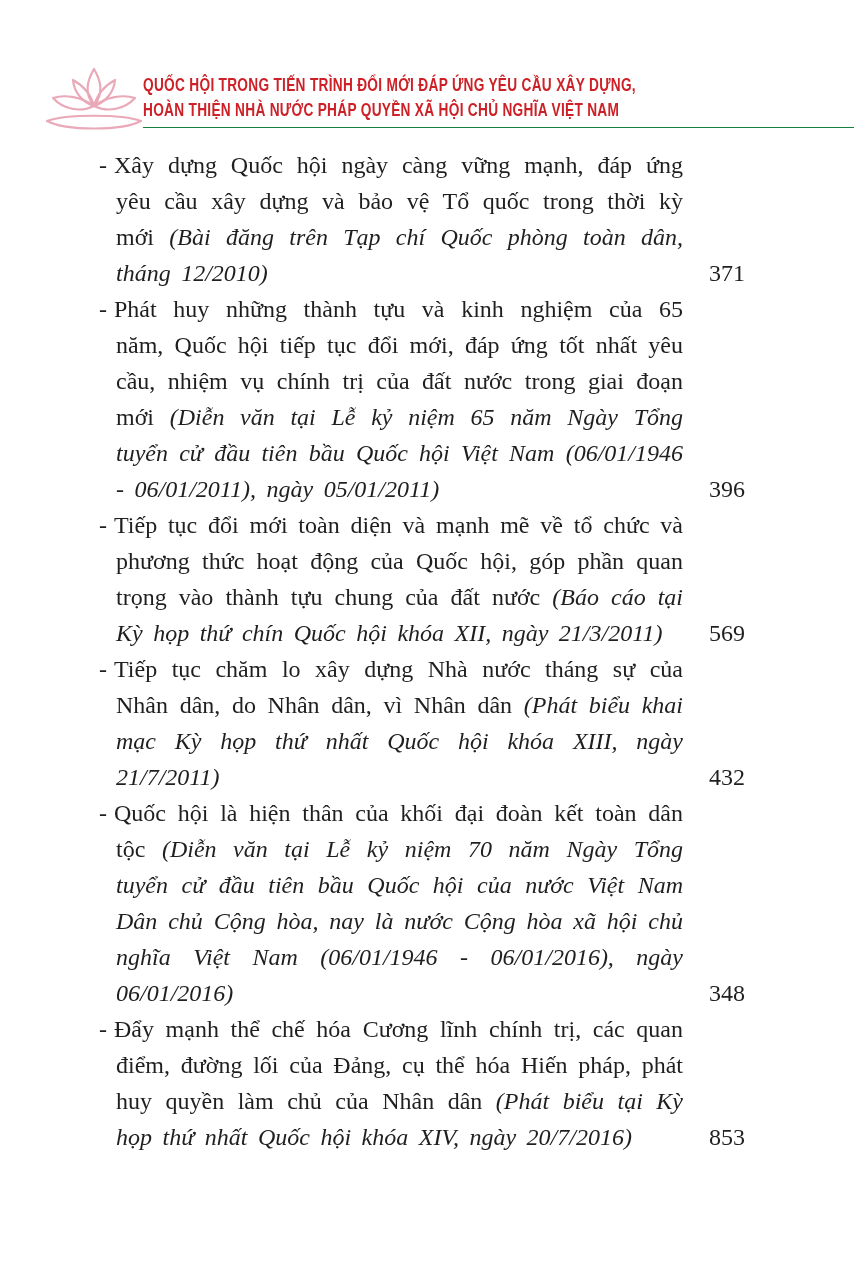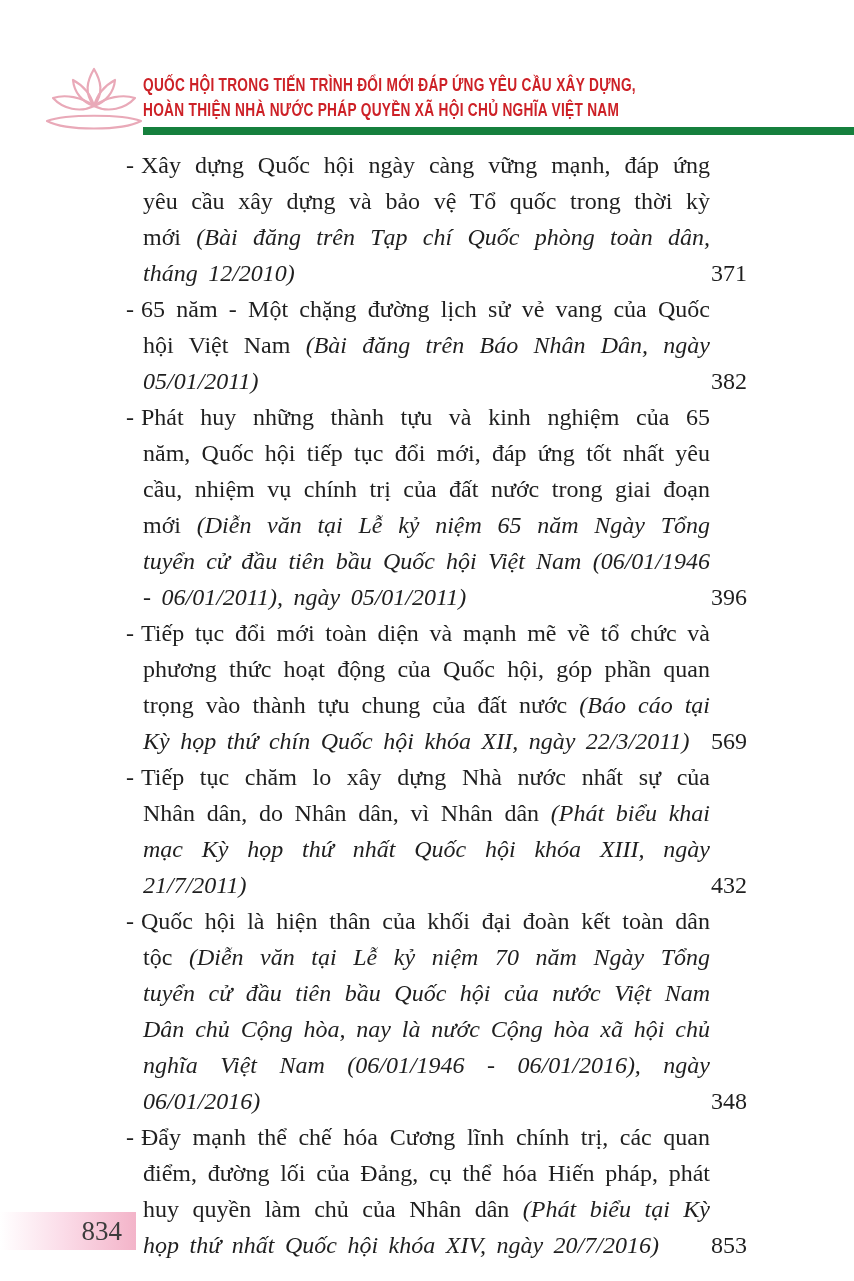--- a/index.html
+++ b/index.html
@@ -10,21 +10,21 @@
     overflow:hidden;
     font-family:"Liberation Serif","DejaVu Serif",serif;
   }
 
   
   .lotus{
     position:absolute;left:42px;top:64px;width:104px;height:76px;
   }
   .header-block{
     position:absolute;left:143px;top:72px;right:0;
-    border-bottom:8px solid #15803d;
+    border-bottom:1px solid #15803d;
     padding-bottom:5px;
   }
   .h-line{
     font-family:"Liberation Sans","DejaVu Sans",sans-serif;
     font-weight:bold;
     font-size:19px;
     line-height:25px;
     color:#cd2127;
     letter-spacing:.4px;
     white-space:nowrap;
@@ -32,36 +32,35 @@
     transform-origin:left center;
   }
 
   
   .toc{
     position:absolute;left:99px;top:147px;width:646px;
     font-size:24px;
     line-height:36px;
     color:#1f1f1f;
     word-spacing:4.5px;
-    margin-left:27px;
   }
   .entry{
     position:relative;
     text-align:justify;
     padding-left:17px;
     text-indent:-17px;
     padding-right:62px;
   }
   .dash{margin-right:7px;}
   .seg{font-style:normal;}
   .seg.italic{font-style:italic;}
   .pnum{
-    position:absolute;right:12px;bottom:0;
+    position:absolute;right:0;bottom:0;
     width:62px;
-    text-align:center;
+    text-align:right;
     text-indent:0;
     font-style:normal;
     word-spacing:0;
   }
 
   
   .footer-bar{
     position:absolute;left:0;top:1212px;
     width:136px;height:38px;
     background:linear-gradient(to right,#ffffff 0%,#fbdde9 45%,#f3b4c9 100%);
@@ -88,25 +87,21 @@
     </svg>
   </div>
 
   <div class="header-block">
     <div class="h-line">QUỐC HỘI TRONG TIẾN TRÌNH ĐỔI MỚI ĐÁP ỨNG YÊU CẦU XÂY DỰNG,</div>
     <div class="h-line">HOÀN THIỆN NHÀ NƯỚC PHÁP QUYỀN XÃ HỘI CHỦ NGHĨA VIỆT NAM</div>
   </div>
 
   <div class="toc">
       <div class="entry"><span class="dash">-</span><span class="seg">Xây dựng Quốc hội ngày càng vững mạnh, đáp ứng yêu cầu xây dựng và bảo vệ Tổ quốc trong thời kỳ mới </span><span class="seg italic">(Bài đăng trên Tạp chí Quốc phòng toàn dân, tháng 12/2010)</span><span class="pnum">371</span></div>
-      <div class="entry"><span class="dash">-</span><span class="seg">65 năm - Một chặng đường lịch sử vẻ vang của Quốc hội Việt Nam </span><span class="seg italic">(Bài đăng trên Báo Nhân Dân, ngày 05/01/2011)</span><span class="pnum">382</span></div>
       <div class="entry"><span class="dash">-</span><span class="seg">Phát huy những thành tựu và kinh nghiệm của 65 năm, Quốc hội tiếp tục đổi mới, đáp ứng tốt nhất yêu cầu, nhiệm vụ chính trị của đất nước trong giai đoạn mới </span><span class="seg italic">(Diễn văn tại Lễ kỷ niệm 65 năm Ngày Tổng tuyển cử đầu tiên bầu Quốc hội Việt Nam (06/01/1946 - 06/01/2011), ngày 05/01/2011)</span><span class="pnum">396</span></div>
-      <div class="entry"><span class="dash">-</span><span class="seg">Tiếp tục đổi mới toàn diện và mạnh mẽ về tổ chức và phương thức hoạt động của Quốc hội, góp phần quan trọng vào thành tựu chung của đất nước </span><span class="seg italic">(Báo cáo tại Kỳ họp thứ chín Quốc hội khóa XII, ngày 22/3/2011)</span><span class="pnum">569</span></div>
-      <div class="entry"><span class="dash">-</span><span class="seg">Tiếp tục chăm lo xây dựng Nhà nước nhất sự của Nhân dân, do Nhân dân, vì Nhân dân </span><span class="seg italic">(Phát biểu khai mạc Kỳ họp thứ nhất Quốc hội khóa XIII, ngày 21/7/2011)</span><span class="pnum">432</span></div>
+      <div class="entry"><span class="dash">-</span><span class="seg">Tiếp tục đổi mới toàn diện và mạnh mẽ về tổ chức và phương thức hoạt động của Quốc hội, góp phần quan trọng vào thành tựu chung của đất nước </span><span class="seg italic">(Báo cáo tại Kỳ họp thứ chín Quốc hội khóa XII, ngày 21/3/2011)</span><span class="pnum">569</span></div>
+      <div class="entry"><span class="dash">-</span><span class="seg">Tiếp tục chăm lo xây dựng Nhà nước tháng sự của Nhân dân, do Nhân dân, vì Nhân dân </span><span class="seg italic">(Phát biểu khai mạc Kỳ họp thứ nhất Quốc hội khóa XIII, ngày 21/7/2011)</span><span class="pnum">432</span></div>
       <div class="entry"><span class="dash">-</span><span class="seg">Quốc hội là hiện thân của khối đại đoàn kết toàn dân tộc </span><span class="seg italic">(Diễn văn tại Lễ kỷ niệm 70 năm Ngày Tổng tuyển cử đầu tiên bầu Quốc hội của nước Việt Nam Dân chủ Cộng hòa, nay là nước Cộng hòa xã hội chủ nghĩa Việt Nam (06/01/1946 - 06/01/2016), ngày 06/01/2016)</span><span class="pnum">348</span></div>
       <div class="entry"><span class="dash">-</span><span class="seg">Đẩy mạnh thể chế hóa Cương lĩnh chính trị, các quan điểm, đường lối của Đảng, cụ thể hóa Hiến pháp, phát huy quyền làm chủ của Nhân dân </span><span class="seg italic">(Phát biểu tại Kỳ họp thứ nhất Quốc hội khóa XIV, ngày 20/7/2016)</span><span class="pnum">853</span></div>
     </div>
 
-  <div class="footer-bar">
-    <span>834</span>
-  </div>
 
 </div>
 
 </body></html>

